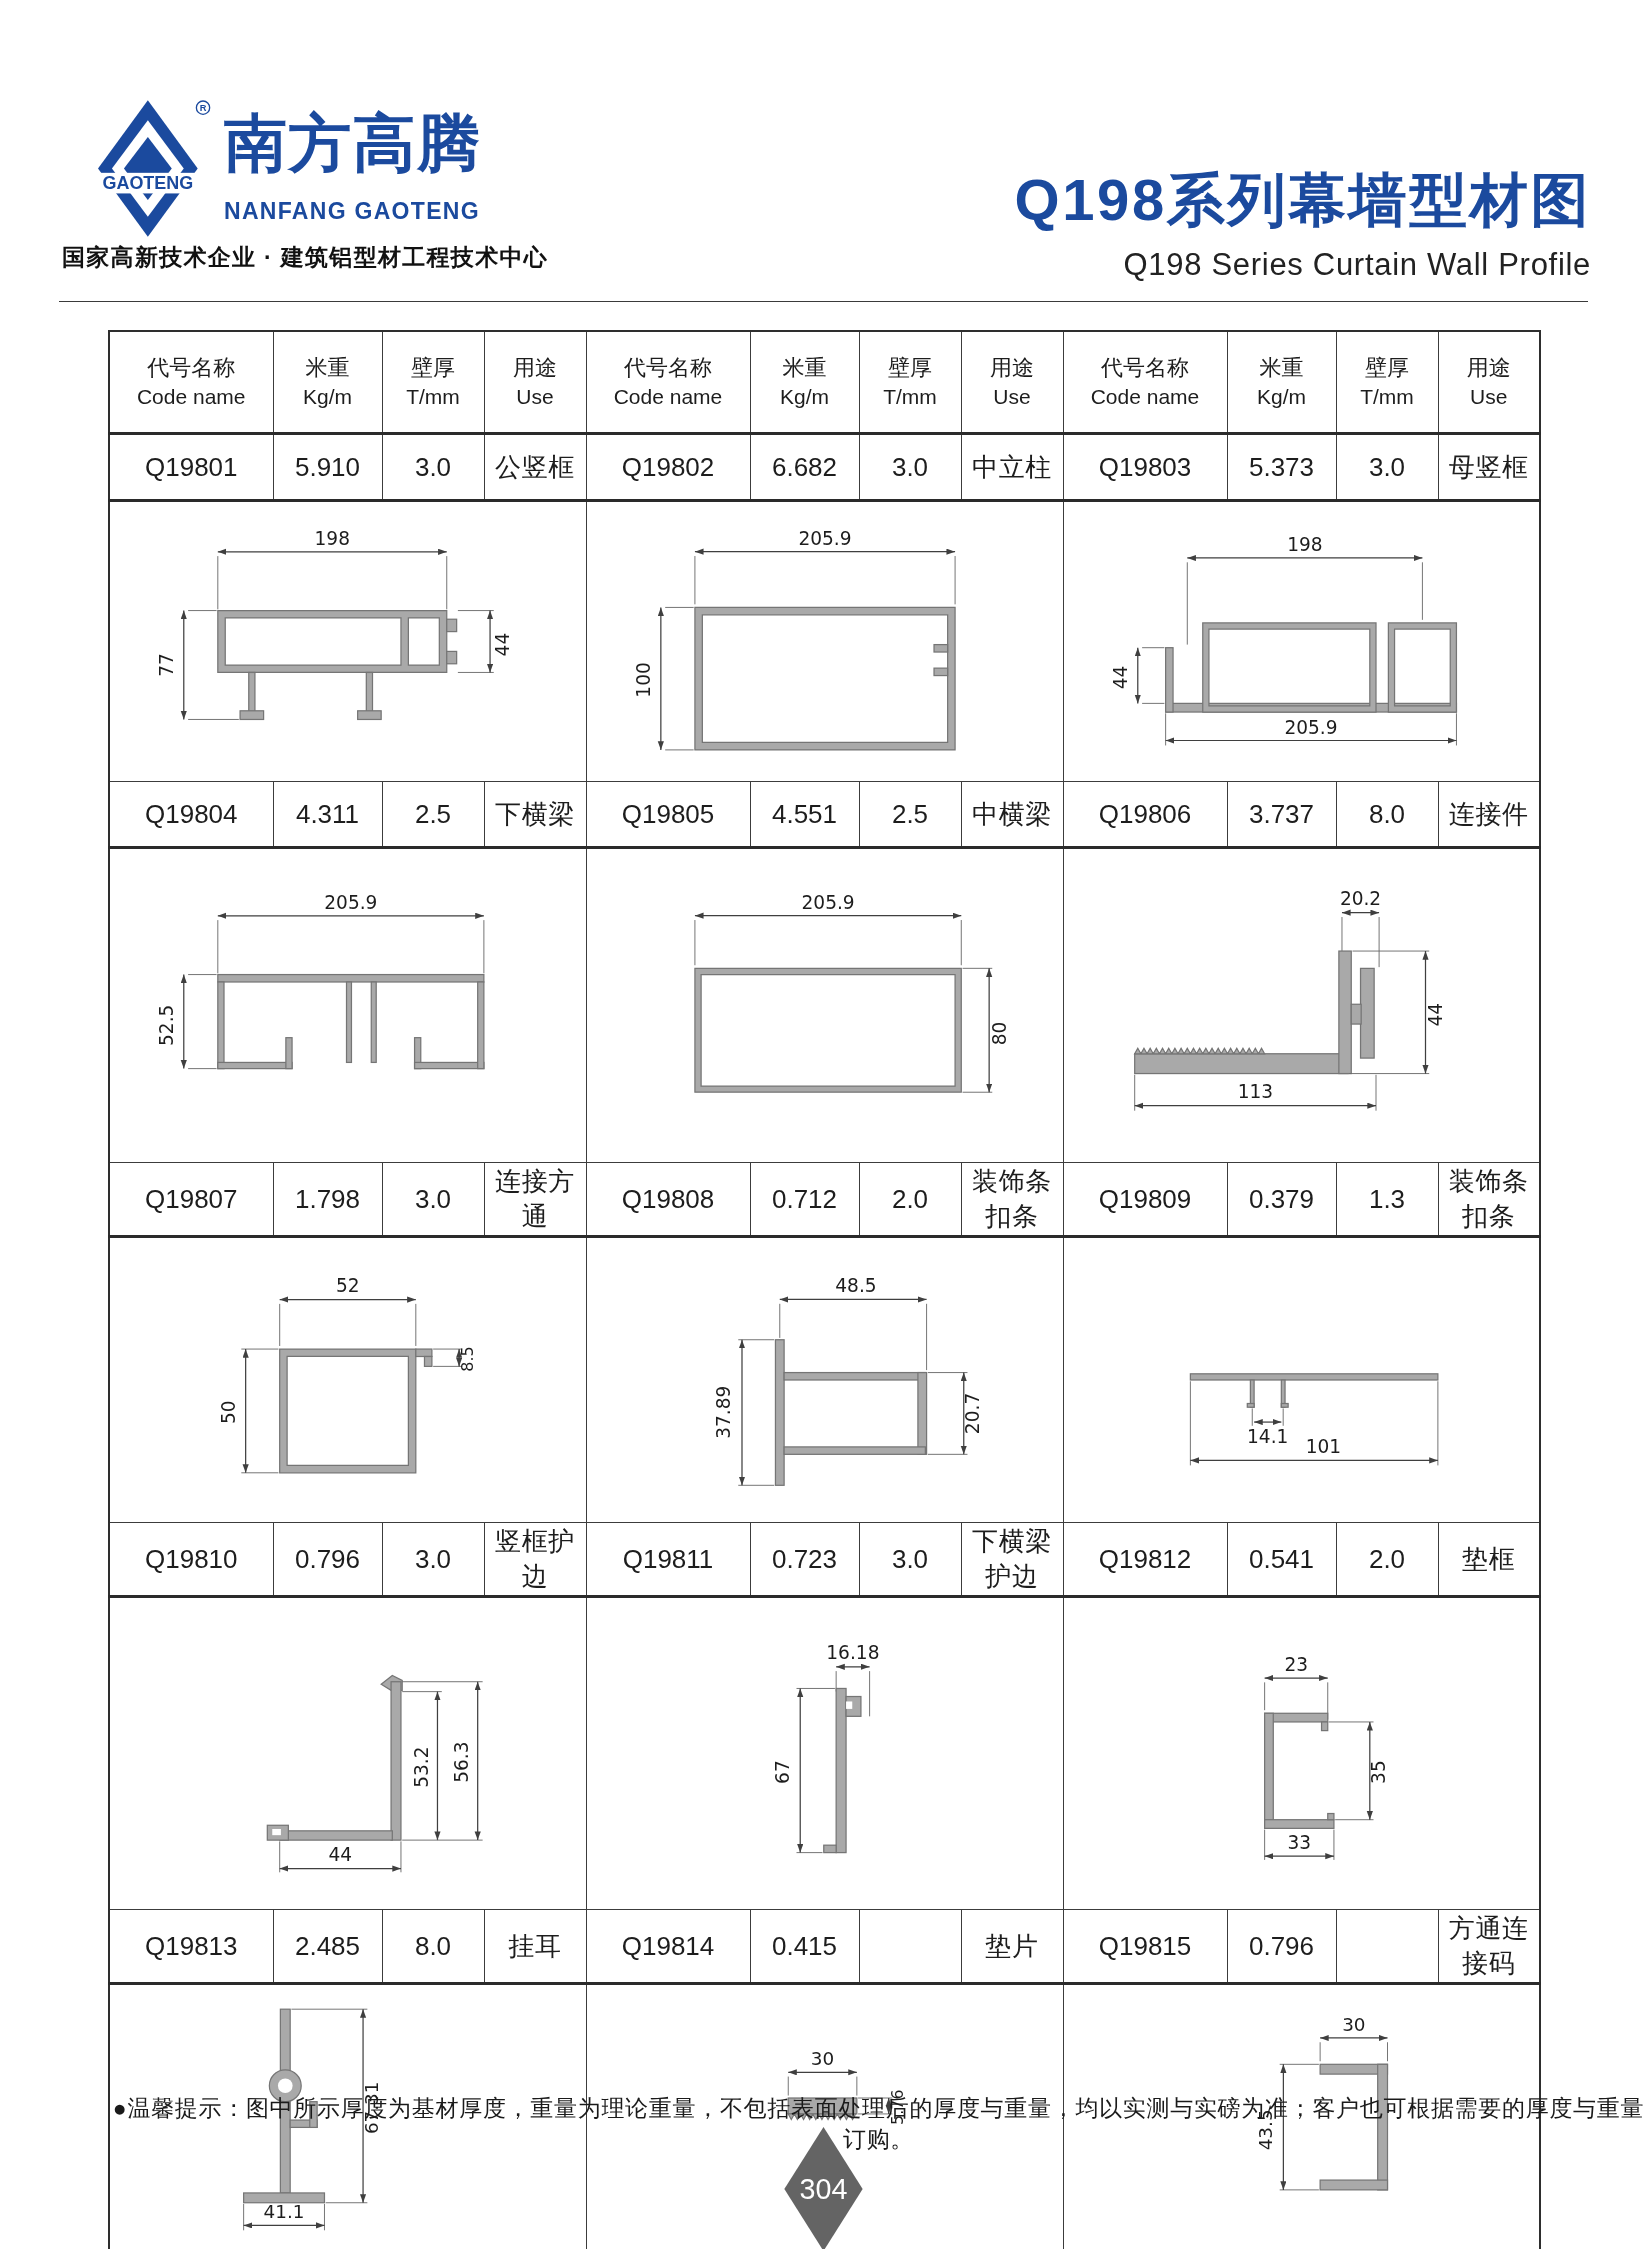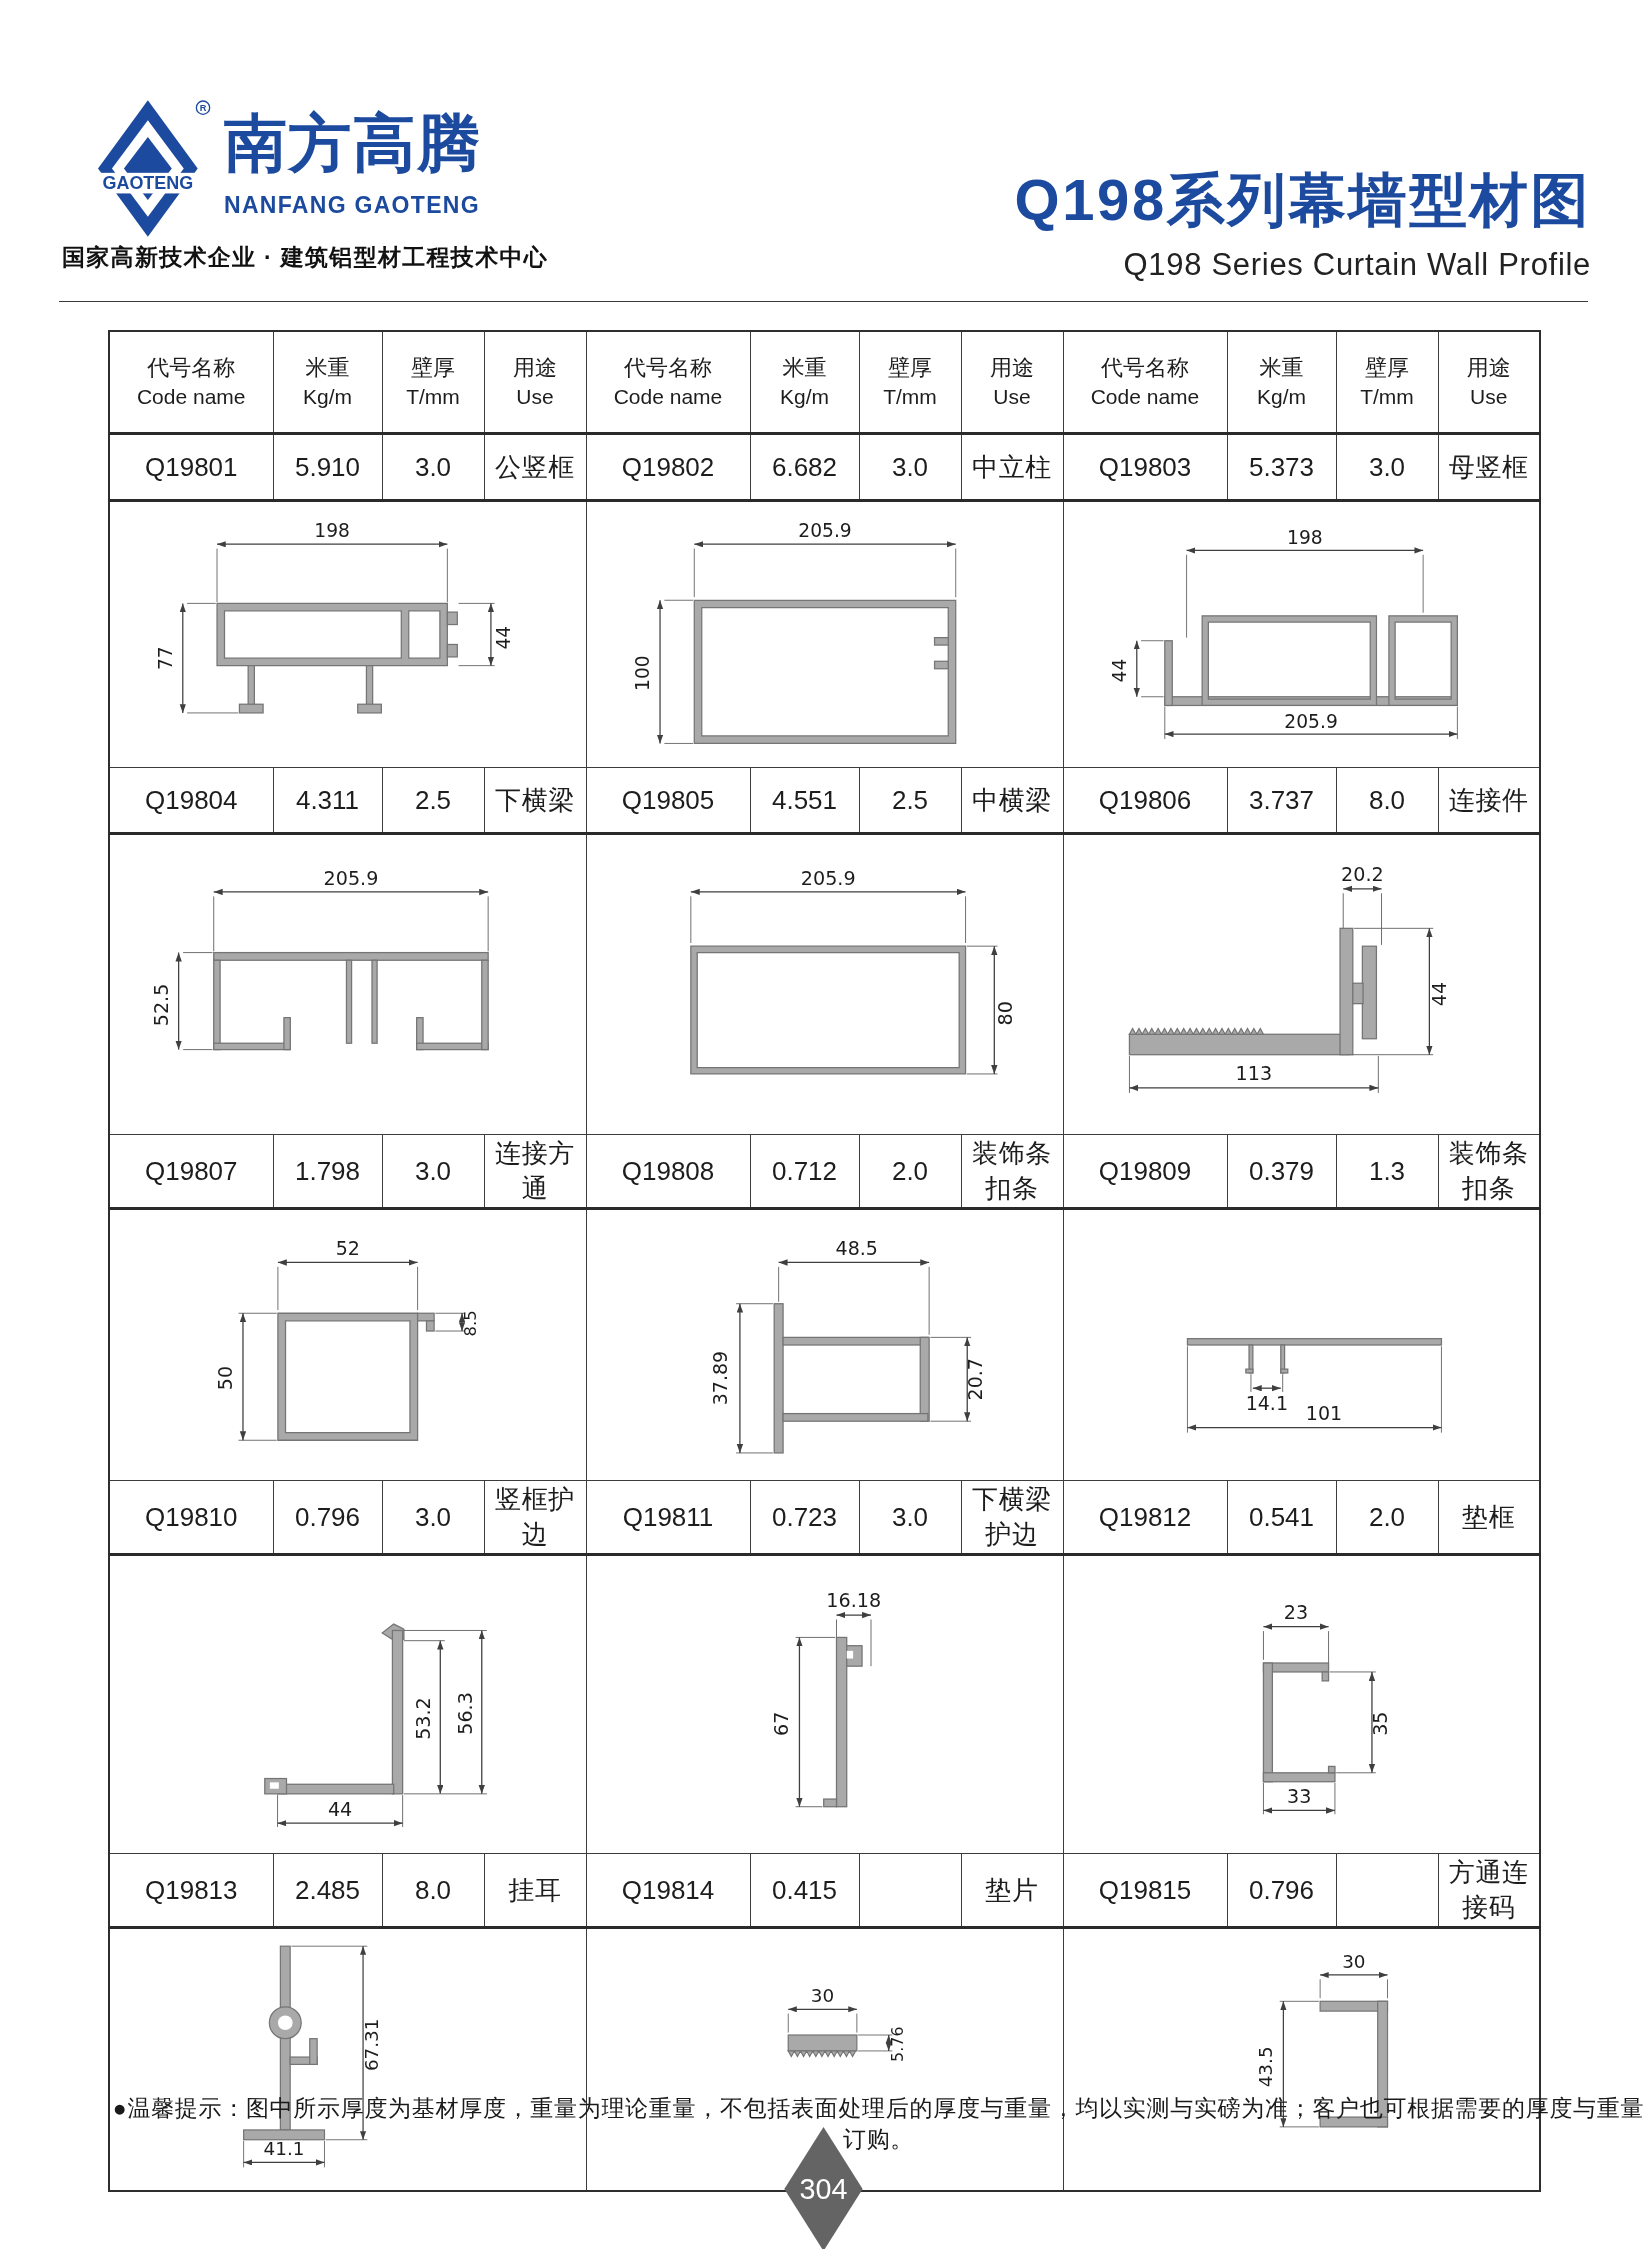--- a/index.html
+++ b/index.html
@@ -4,36 +4,36 @@
 <style>
   html,body{margin:0;padding:0;}
   body{width:1647px;height:2250px;background:#ffffff;overflow:hidden;position:relative;
        font-family:"Liberation Sans","DejaVu Sans",sans-serif;color:#1d1d1d;}
   .page{position:absolute;inset:0;}
 
   
   .logo{position:absolute;left:98px;top:97px;width:113px;height:143px;}
   .brand{position:absolute;left:224px;top:110px;color:#1b4a9e;}
   .brand-cn{font-size:63px;font-weight:bold;letter-spacing:1.3px;line-height:1.05;}
-  .brand-en{font-size:23px;font-weight:bold;letter-spacing:1.3px;margin-top:16px;}
+  .brand-en{font-size:23px;font-weight:bold;letter-spacing:1.3px;margin-top:22px;}
   .tagline{position:absolute;left:62px;top:242px;font-size:23px;font-weight:bold;color:#111;letter-spacing:1.3px;}
   .titles{position:absolute;right:56px;top:162px;text-align:right;}
   .title-cn{font-size:58px;font-weight:bold;color:#1b4a9e;letter-spacing:2.6px;}
   .title-en{font-size:31px;color:#222;margin-top:6.5px;letter-spacing:0.7px;}
   .header-rule{position:absolute;left:59px;top:301px;width:1529px;height:1.3px;background:#3a3a3a;}
 
   
   table.ptable{position:absolute;left:108px;top:330px;width:1431px;border-collapse:collapse;
                table-layout:fixed;border:2px solid #2e2e2e;}
   .ptable th,.ptable td{border:1.3px solid #3c3c3c;text-align:center;vertical-align:middle;}
   .ptable tr.hdr th{height:98px;font-weight:normal;font-size:22px;line-height:1.3;border-bottom:3.3px solid #2a2a2a;}
   .ptable tr.hdr .en{font-size:21px;}
   .ptable tr.data td{height:62px;font-size:26px;border-bottom:3.3px solid #2a2a2a;}
   .ptable td.use{font-size:19.6px;letter-spacing:0.7px;}
-  .ptable td.draw{padding:8px;}
+  .ptable td.draw{padding:15px;}
   td.d1{height:249px;} td.d2{height:283px;} td.d3{height:254px;text-align:center;} td.d4{height:281px;} td.d5{height:245px;}
   .profile-svg{display:block;width:100%;height:100%;}
 
   
   .dim{stroke:#3f3f3f;stroke-width:2;fill:none;}
   .ext{stroke:#6a6a6a;stroke-width:1.5;}
   .shape{fill:#a9a9a9;stroke:#757575;stroke-width:2;}
   .shapee{fill:#a9a9a9;stroke:#757575;stroke-width:2;fill-rule:evenodd;}
   .hole{fill:#ffffff;stroke:none;}
   .dimtext{font:30px "DejaVu Sans",sans-serif;fill:#1d1d1d;text-anchor:middle;}

